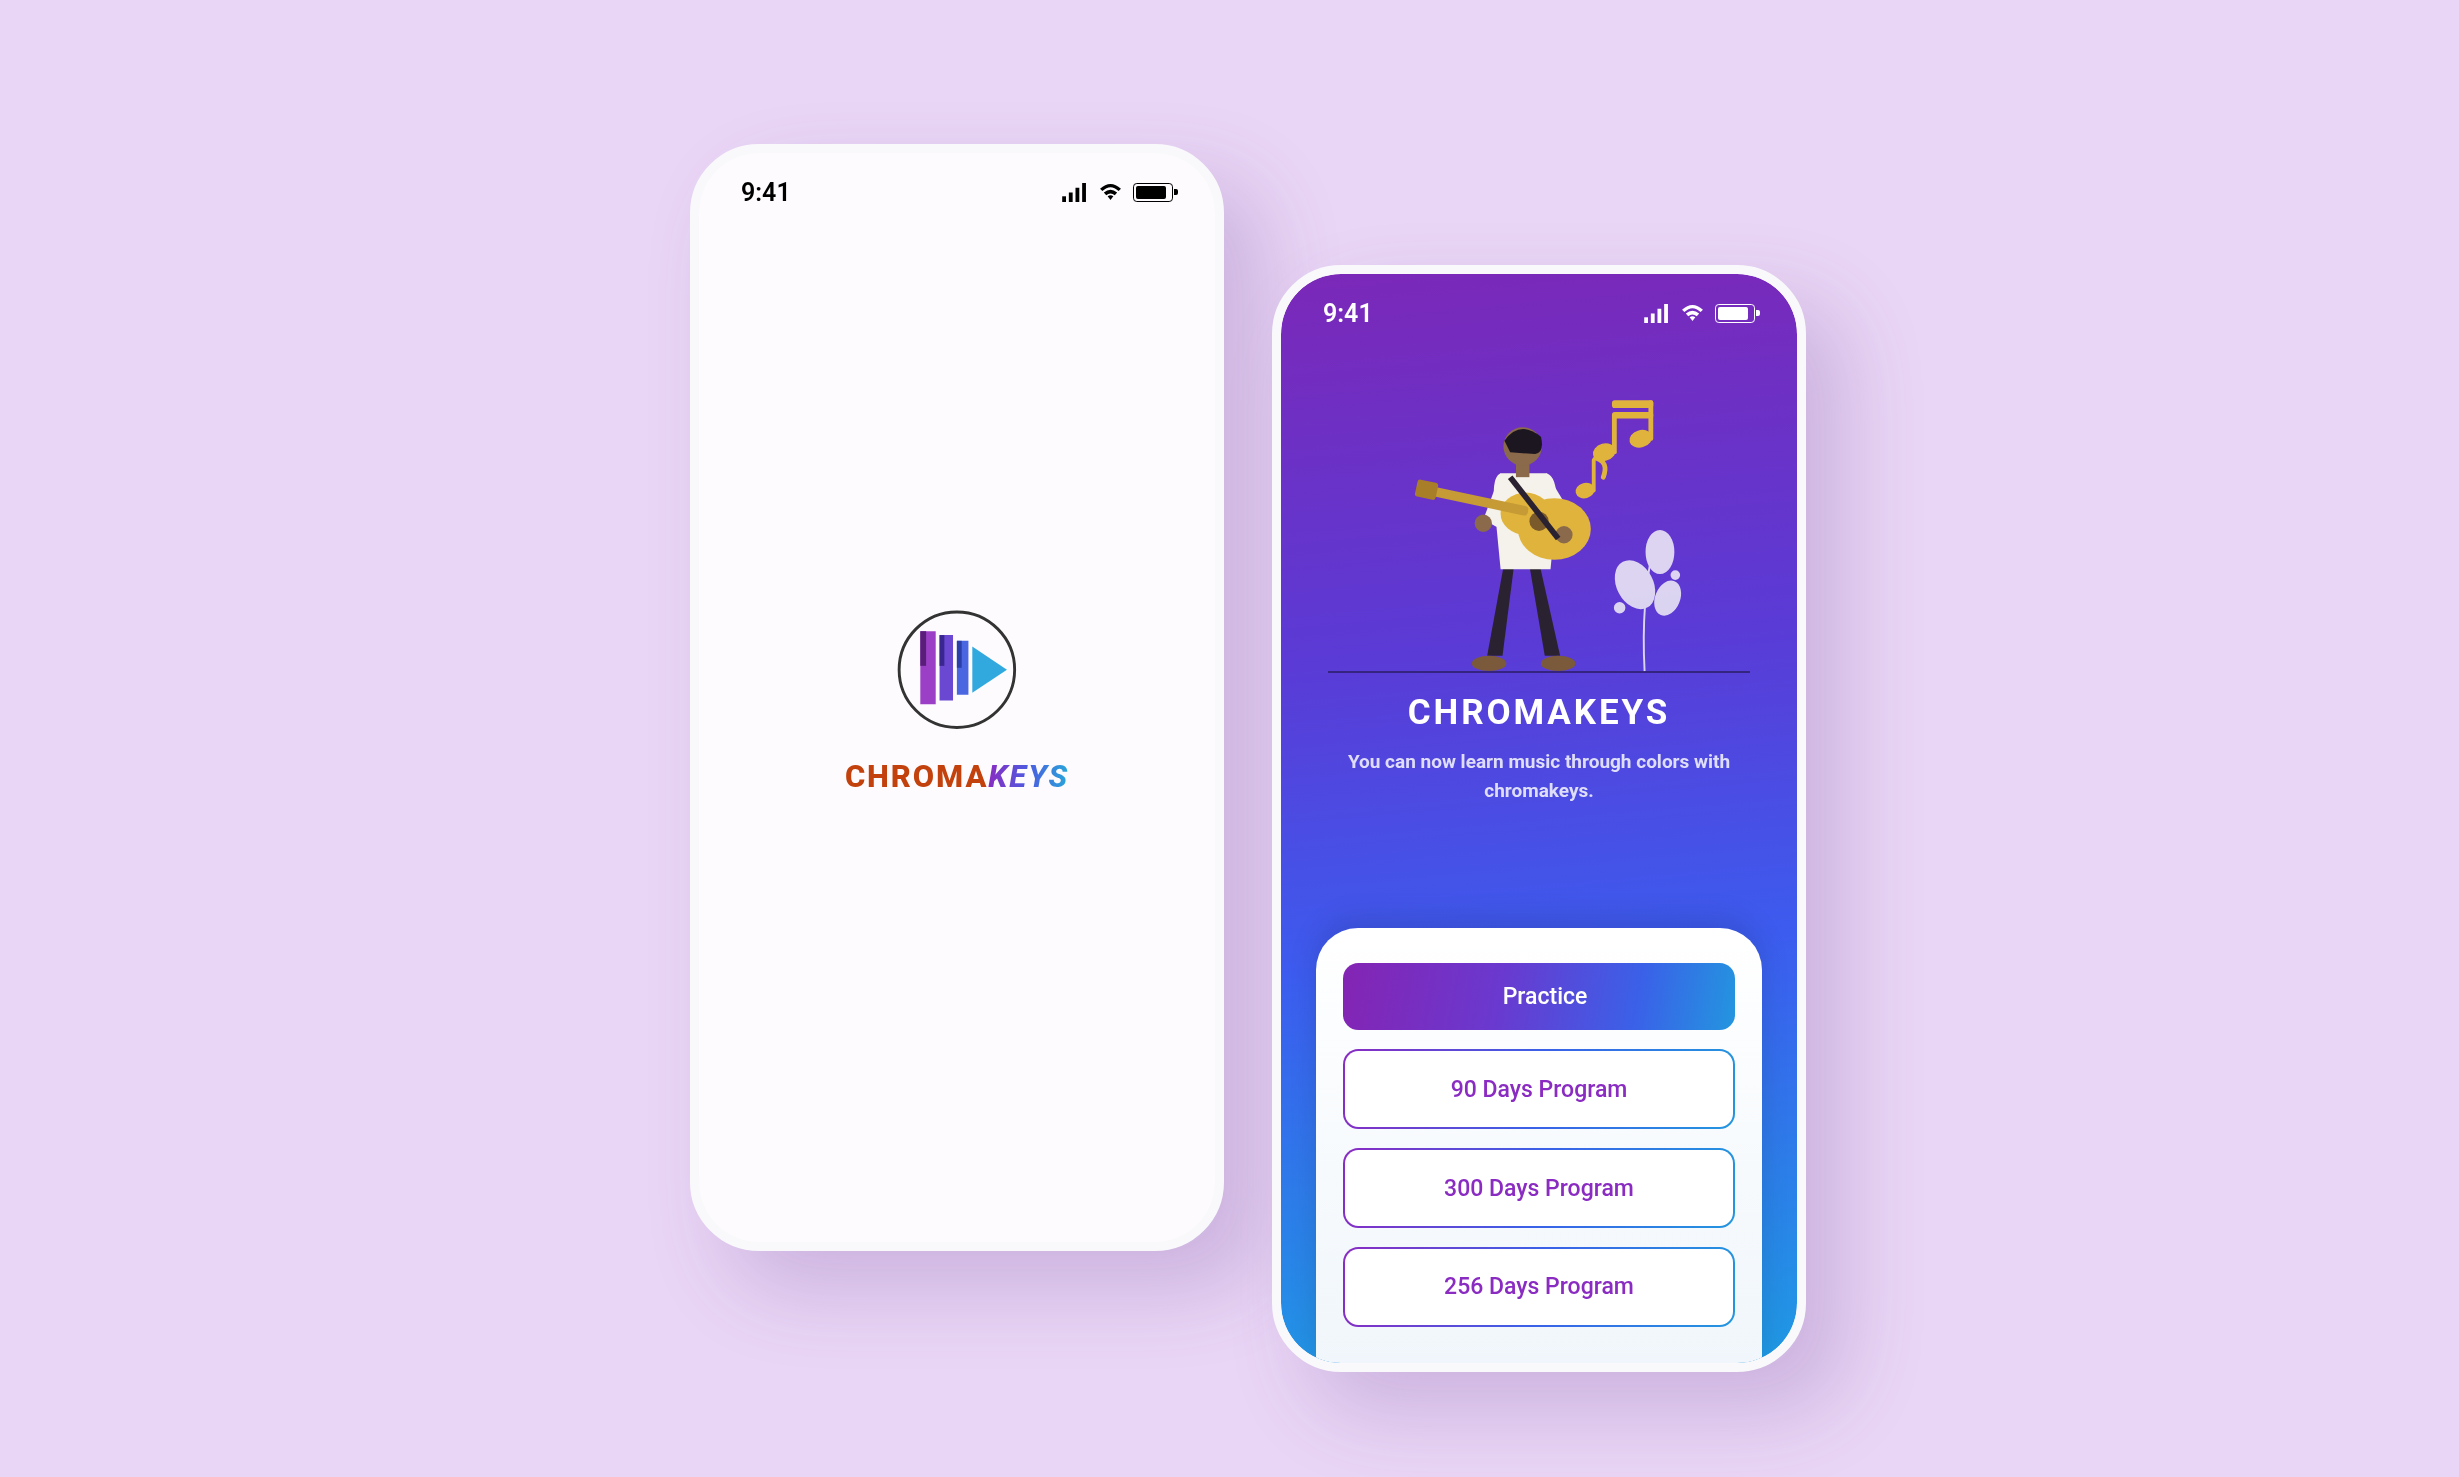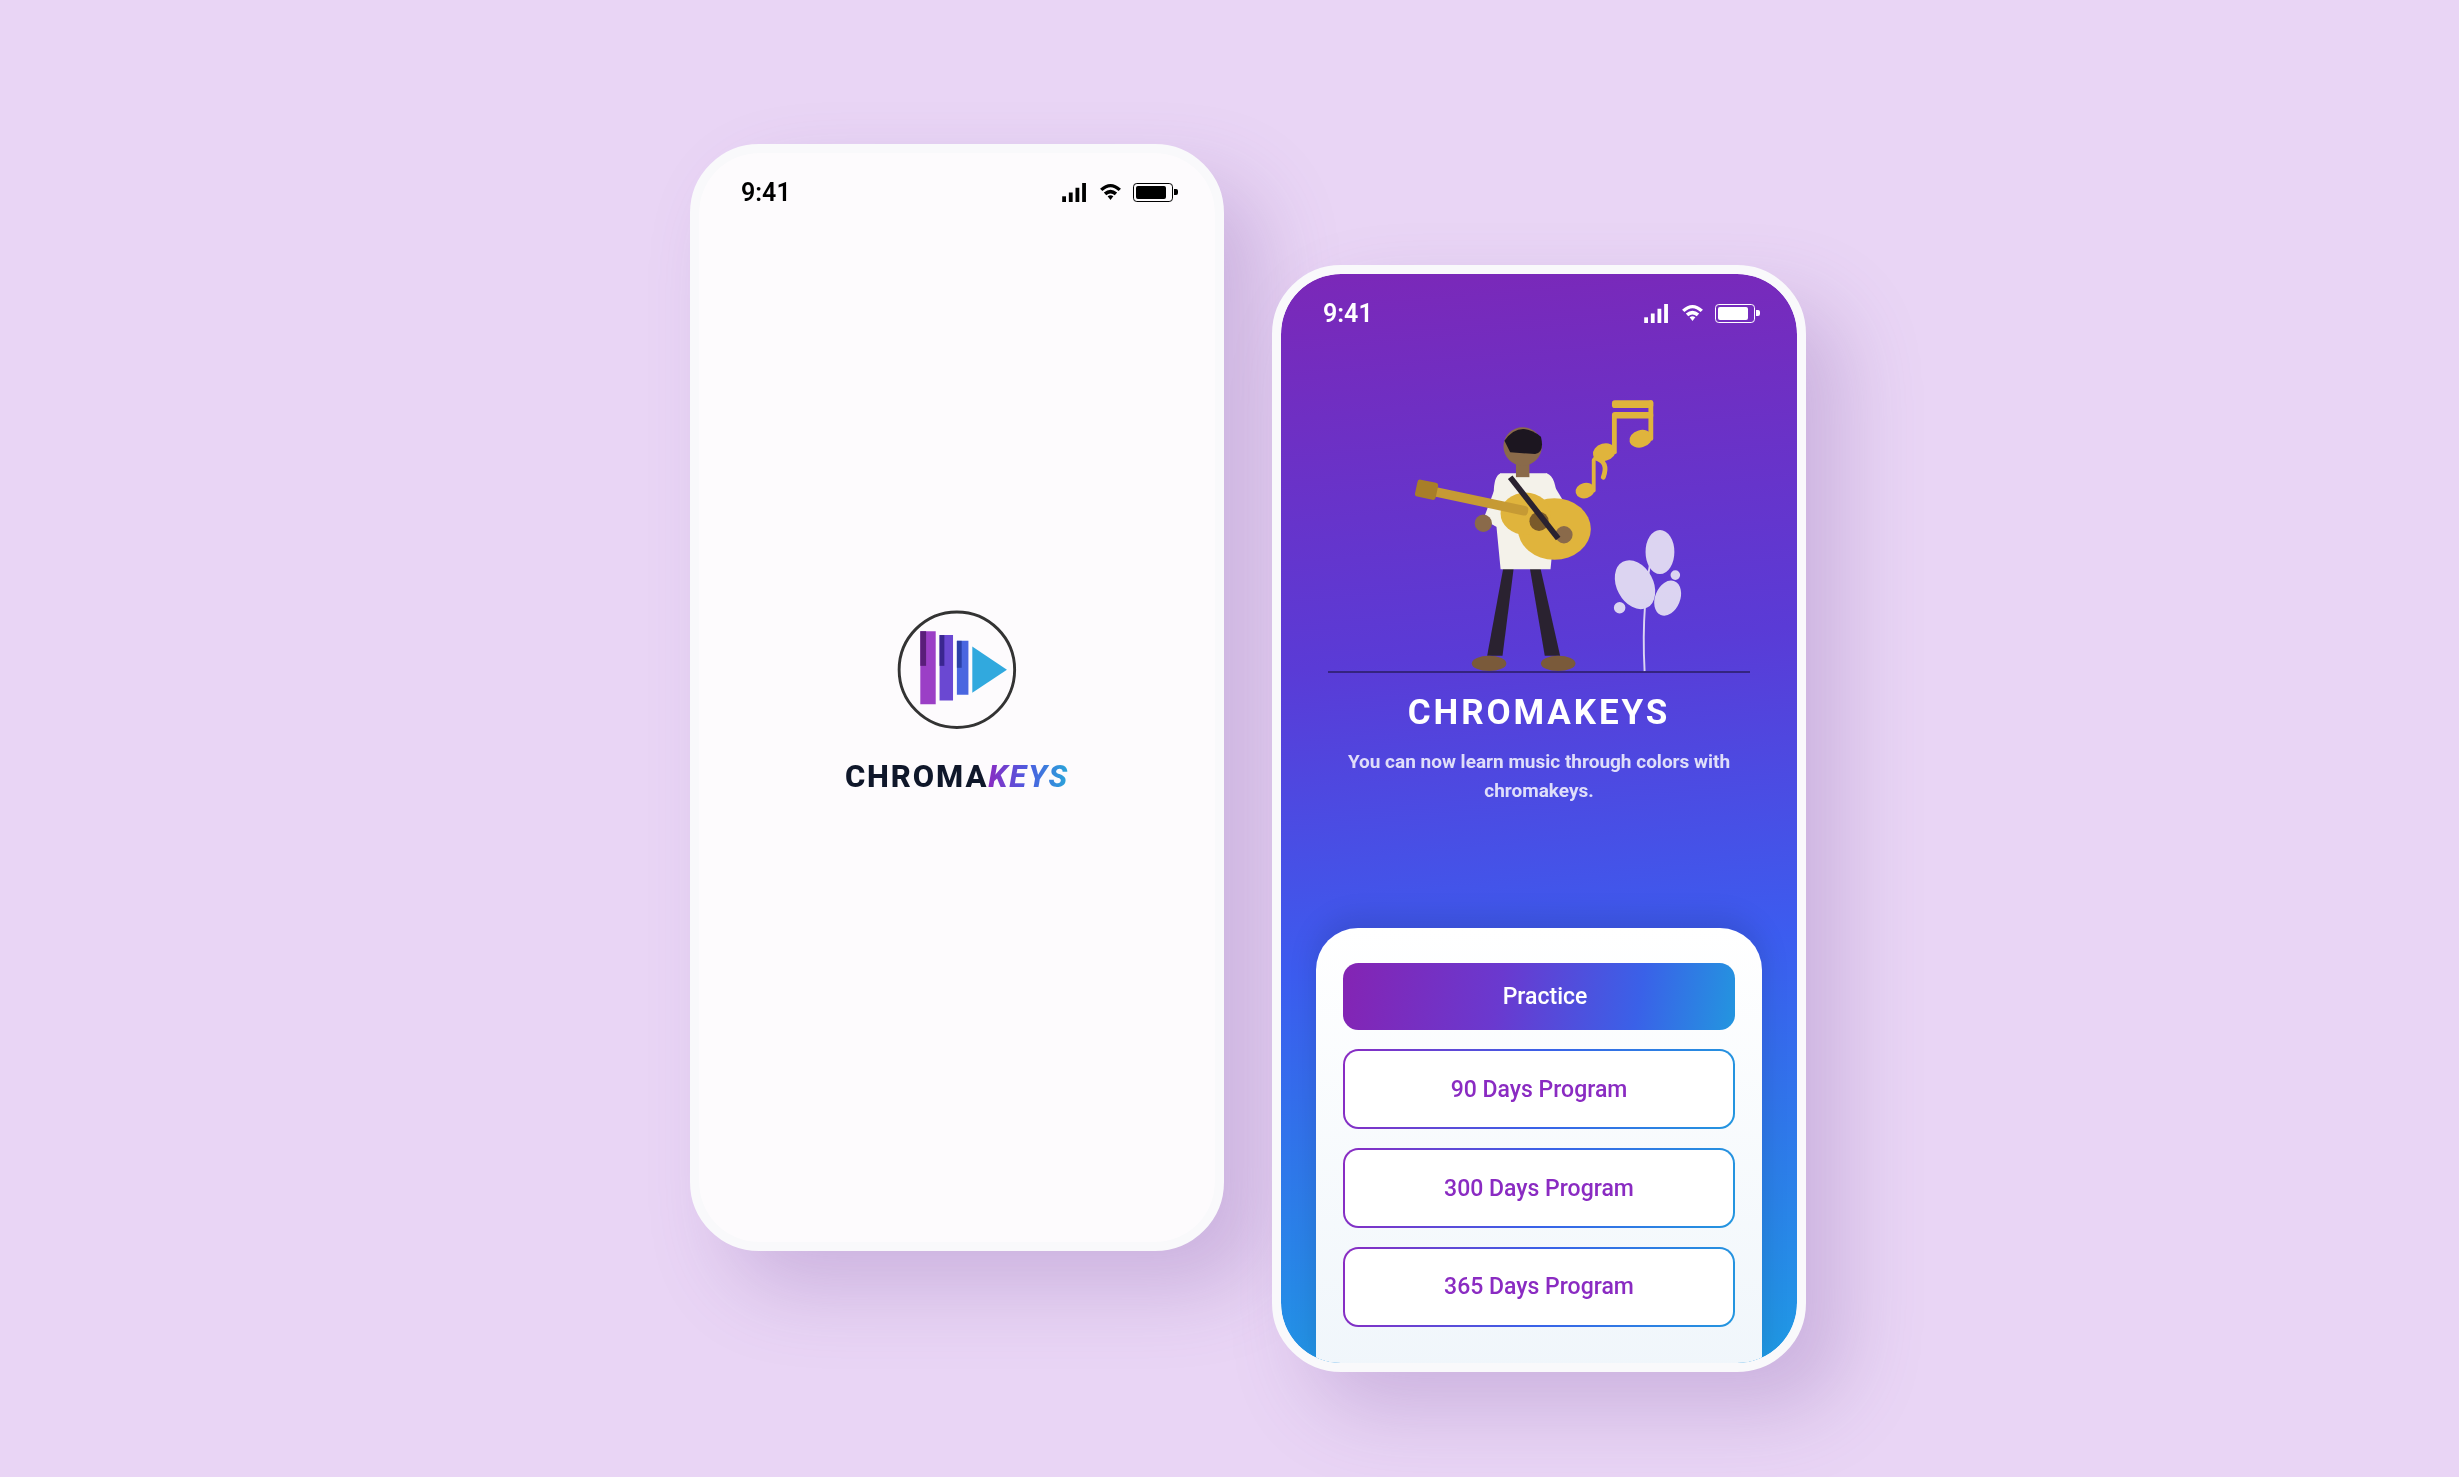--- a/index.html
+++ b/index.html
@@ -86,21 +86,21 @@
     height: 154px;
     margin: 0 auto 11.5px;
     position: relative;
   }
 
   .logo-text {
     font-size: 31px;
     font-weight: 800;
     letter-spacing: 1.9px;
   }
-  .logo-text .chroma { color: #0f172a; }
+  .logo-text .chroma { color: #c2410c; }
   .logo-text .keys {
     background: linear-gradient(90deg, #8a2bc2, #4b5de0, #29a6d9);
     -webkit-background-clip: text;
     background-clip: text;
     color: transparent;
     font-style: italic;
   }
 
   
   .hero {
@@ -329,19 +329,19 @@
           <span>90 Days Program</span>
         </div>
       </div>
       <div class="btn-outline-wrap">
         <div class="btn-outline-inner">
           <span>300 Days Program</span>
         </div>
       </div>
       <div class="btn-outline-wrap" style="margin-bottom:0">
         <div class="btn-outline-inner">
-          <span>365 Days Program</span>
+          <span>256 Days Program</span>
         </div>
       </div>
     </div>
   </div>
 </div>
 
 
 </body></html>

